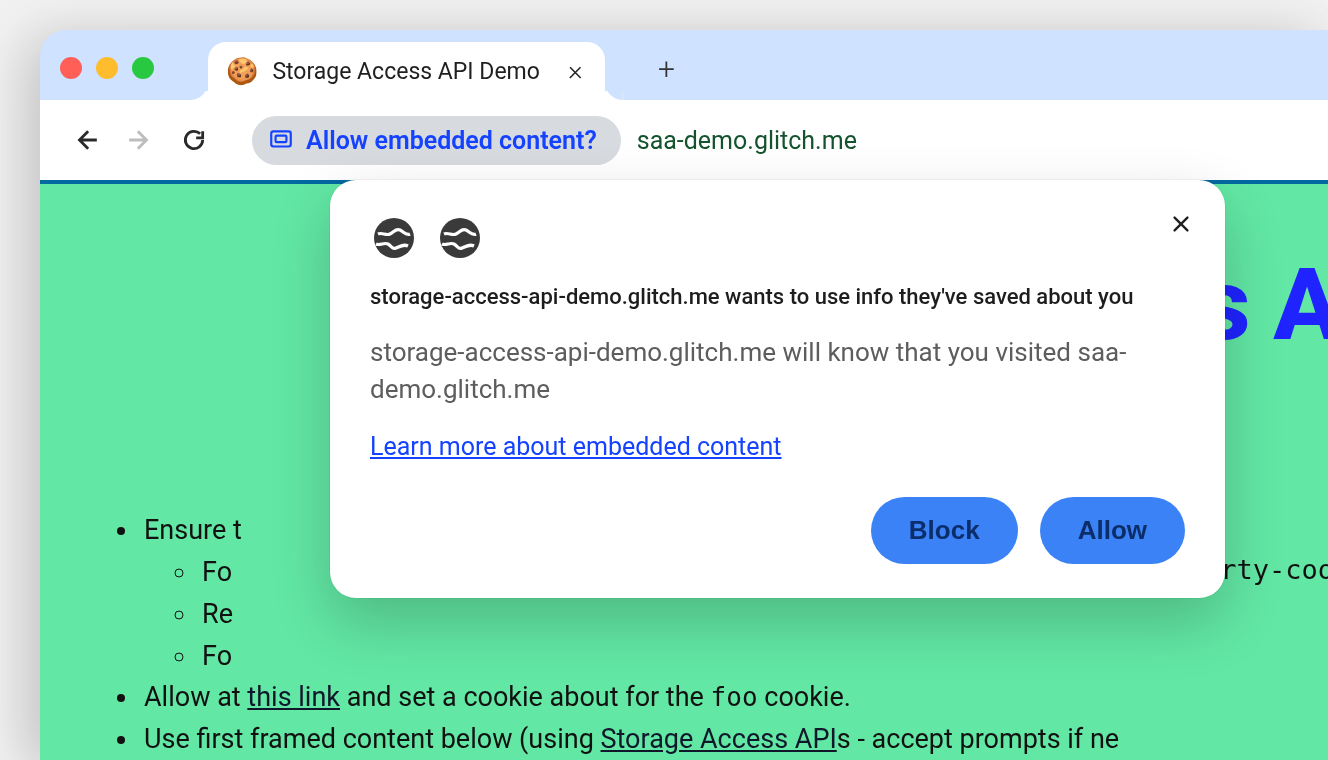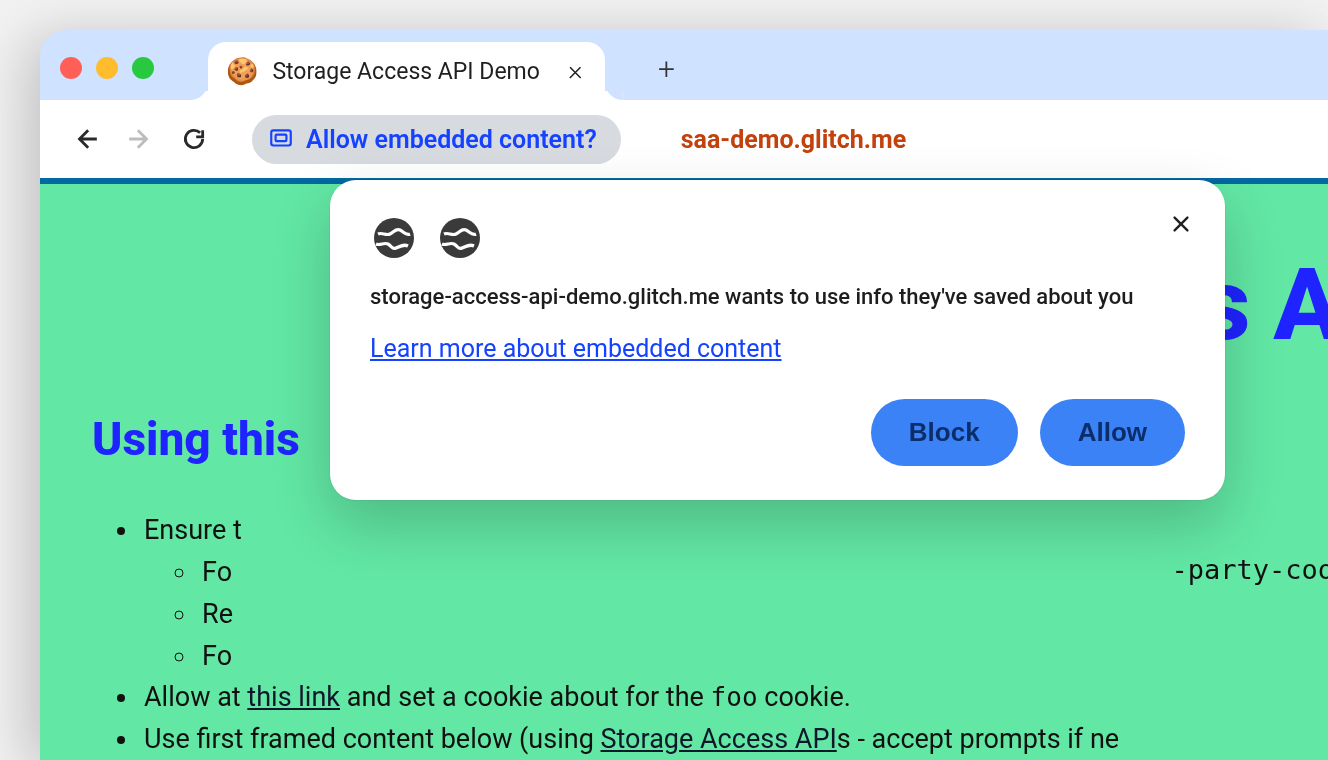--- a/index.html
+++ b/index.html
@@ -76,21 +76,21 @@
   }
 
   
   .toolbar {
     background:#fff;
     height: 84px;
     display:flex;
     align-items:center;
     padding: 0 24px;
     gap: 10px;
-    border-bottom: 6px solid #0369a1;
+    border-bottom: 4px solid #0369a1;
   }
   .nav-btn {
     width:44px; height:44px;
     display:flex; align-items:center; justify-content:center;
     border-radius:50%;
     color:#3b3b3b;
     cursor:pointer;
   }
   .nav-btn svg { width:26px; height:26px; stroke:#2a2a2a; stroke-width:2.6; fill:none; }
   .nav-btn.disabled svg { stroke:#bdbdbd; }
@@ -108,21 +108,21 @@
     padding: 10px 24px 10px 16px;
     display:flex;
     align-items:center;
     gap:12px;
     color:#1442ff;
     font-weight:600;
     cursor:pointer;
   }
   .chip svg { width:26px; height:26px; }
   .chip .chip-text { color:#1442ff; }
-  .url-text { color:#c2410c; font-weight:700;margin-left:44px; }
+  .url-text { color:#14532d; font-weight:400; }
 
   
   .content {
     position:absolute;
     top:154px; left:0; right:0; bottom:0;
     background:#62e7a4;
     overflow:hidden;
     padding: 0 0 0 52px;
   }
   .truncated-h1 {
@@ -259,21 +259,20 @@
           <rect x="7" y="8" width="10" height="6" rx="1" fill="none" stroke="#1442ff" stroke-width="2"></rect>
         </svg>
         <span class="chip-text">Allow embedded content?</span>
       </div>
       <span class="url-text">saa-demo.glitch.me</span>
     </div>
   </div>
 
   <div class="content">
     <div class="truncated-h1">ss A</div>
-    <div class="h2">Using this</div>
 
     <ul class="list">
       <li>
         <span>Ensure t</span>
         <ul>
           <li><span>Fo</span></li>
           <li><span>Re</span></li>
           <li><span>Fo</span></li>
         </ul>
       </li>
@@ -298,20 +297,21 @@
       <svg class="globe" viewBox="0 0 24 24">
         <circle cx="12" cy="12" r="10" fill="#3a3a3a"></circle>
         <path d="M4 10c2-1 4 1 6 0s3-3 5-2 3 3 5 2M3 15c2 1 4-1 6 0s2 3 4 2 4-2 6-1" stroke="#fff" stroke-width="1.6" fill="none"></path>
       </svg>
       <svg class="globe" viewBox="0 0 24 24">
         <circle cx="12" cy="12" r="10" fill="#3a3a3a"></circle>
         <path d="M4 10c2-1 4 1 6 0s3-3 5-2 3 3 5 2M3 15c2 1 4-1 6 0s2 3 4 2 4-2 6-1" stroke="#fff" stroke-width="1.6" fill="none"></path>
       </svg>
     </div>
     <div class="dialog-title">storage-access-api-demo.glitch.me wants to use info they've saved about you</div>
+    <div class="dialog-desc">storage-access-api-demo.glitch.me will know that you visited saa-demo.glitch.me</div>
     <a href="#" class="dialog-link">Learn more about embedded content</a>
     <div class="dialog-actions">
       <button class="pill-btn">Block</button>
       <button class="pill-btn">Allow</button>
     </div>
   </div>
 
 </div>
 
 </body></html>

